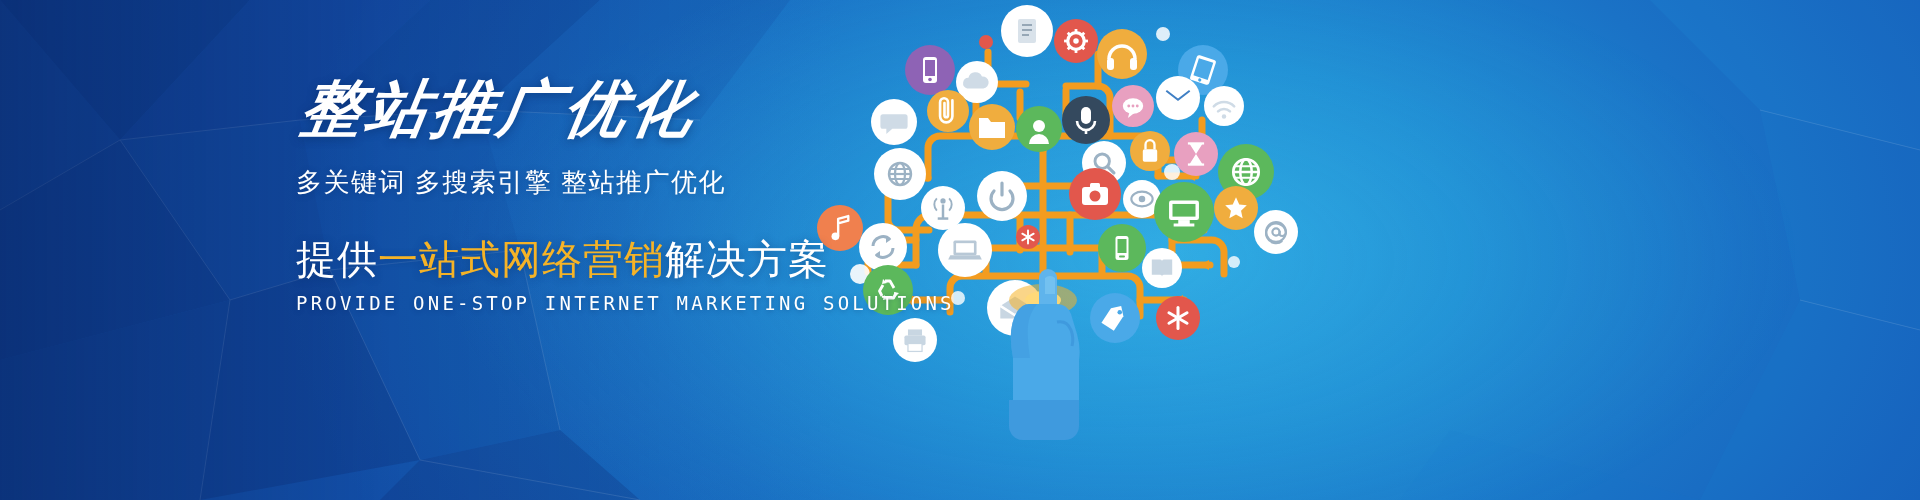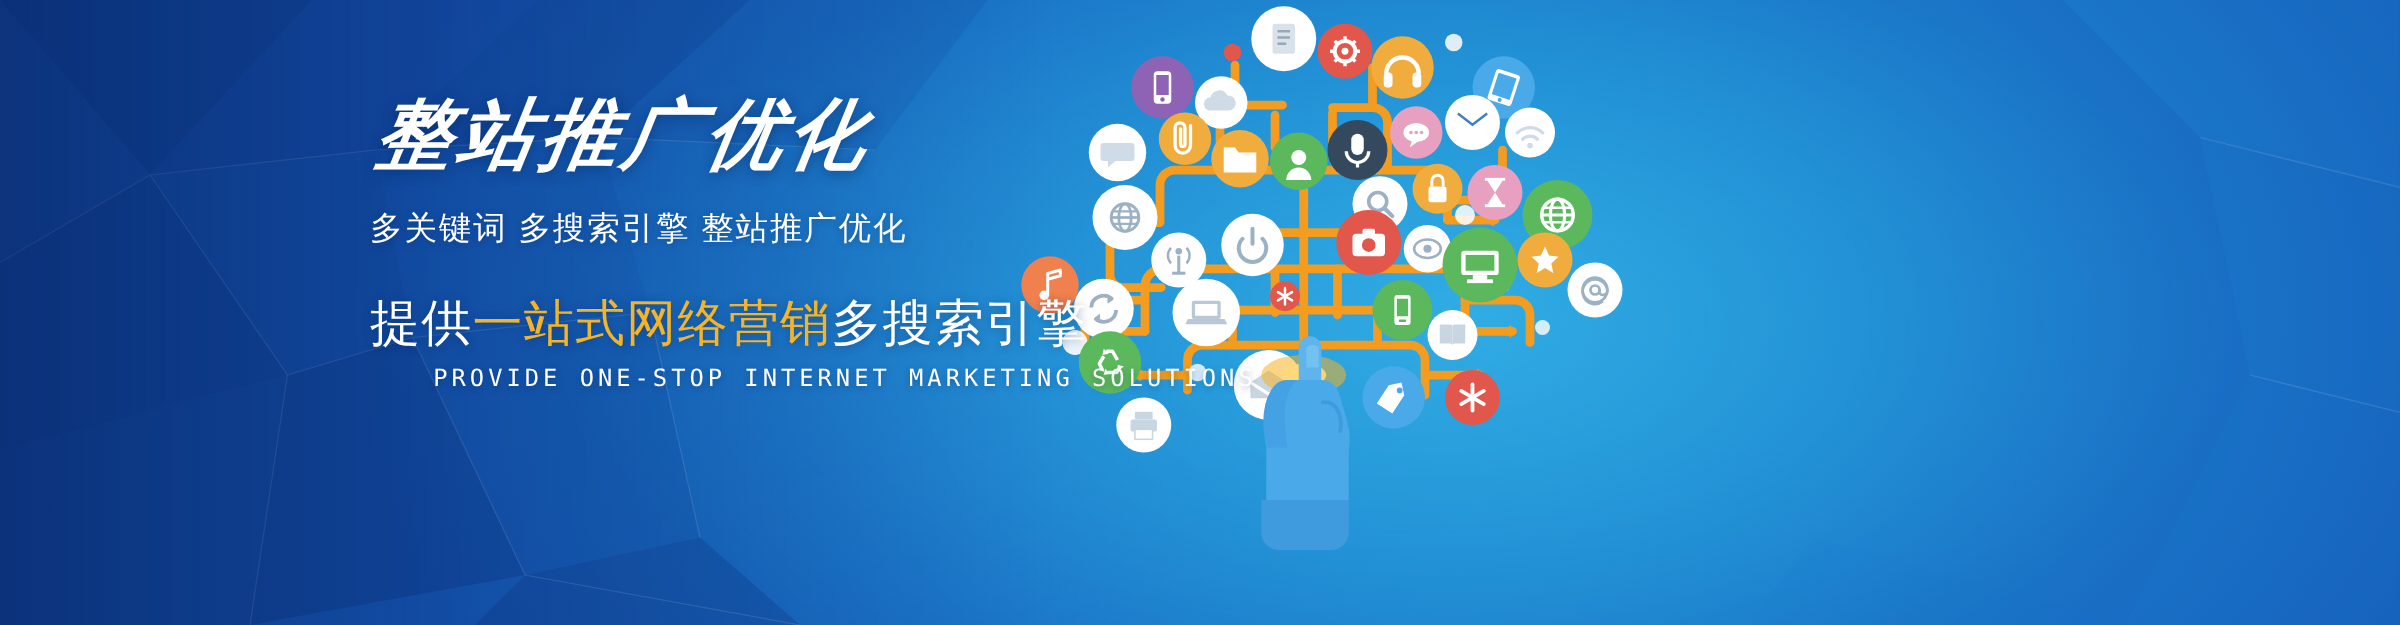--- a/index.html
+++ b/index.html
@@ -75,21 +75,20 @@
   .tagline .hl { color:#f5b327;margin-top:45px; }
 
   .english {
     margin-top:10px;
     font-family:"DejaVu Sans Mono", monospace;
     font-size:19px;
     color:#ffffff;
     letter-spacing:3.2px;
     white-space:nowrap;
     text-shadow:0 1px 5px rgba(4,32,84,0.35);
-    text-align:center;
   }
 
   
   .art {
     position:absolute;
     left:780px;
     top:0;
     width:720px;
     height:500px;
     z-index:4;
@@ -676,19 +675,19 @@
       </g>
     </svg>
   </div>
 
   <div class="copy">
     <div class="headline">整站推广优化</div>
 
     <div class="subline">多关键词 多搜索引擎 整站推广优化</div>
 
     <div class="tagline">
-      <span>提供</span><span class="hl">一站式网络营销</span><span>多搜索引擎</span>
+      <span>提供</span><span class="hl">一站式网络营销</span><span>解决方案</span>
     </div>
 
     <div class="english">PROVIDE ONE-STOP INTERNET MARKETING SOLUTIONS</div>
   </div>
 
 </div>
 
 </body></html>

